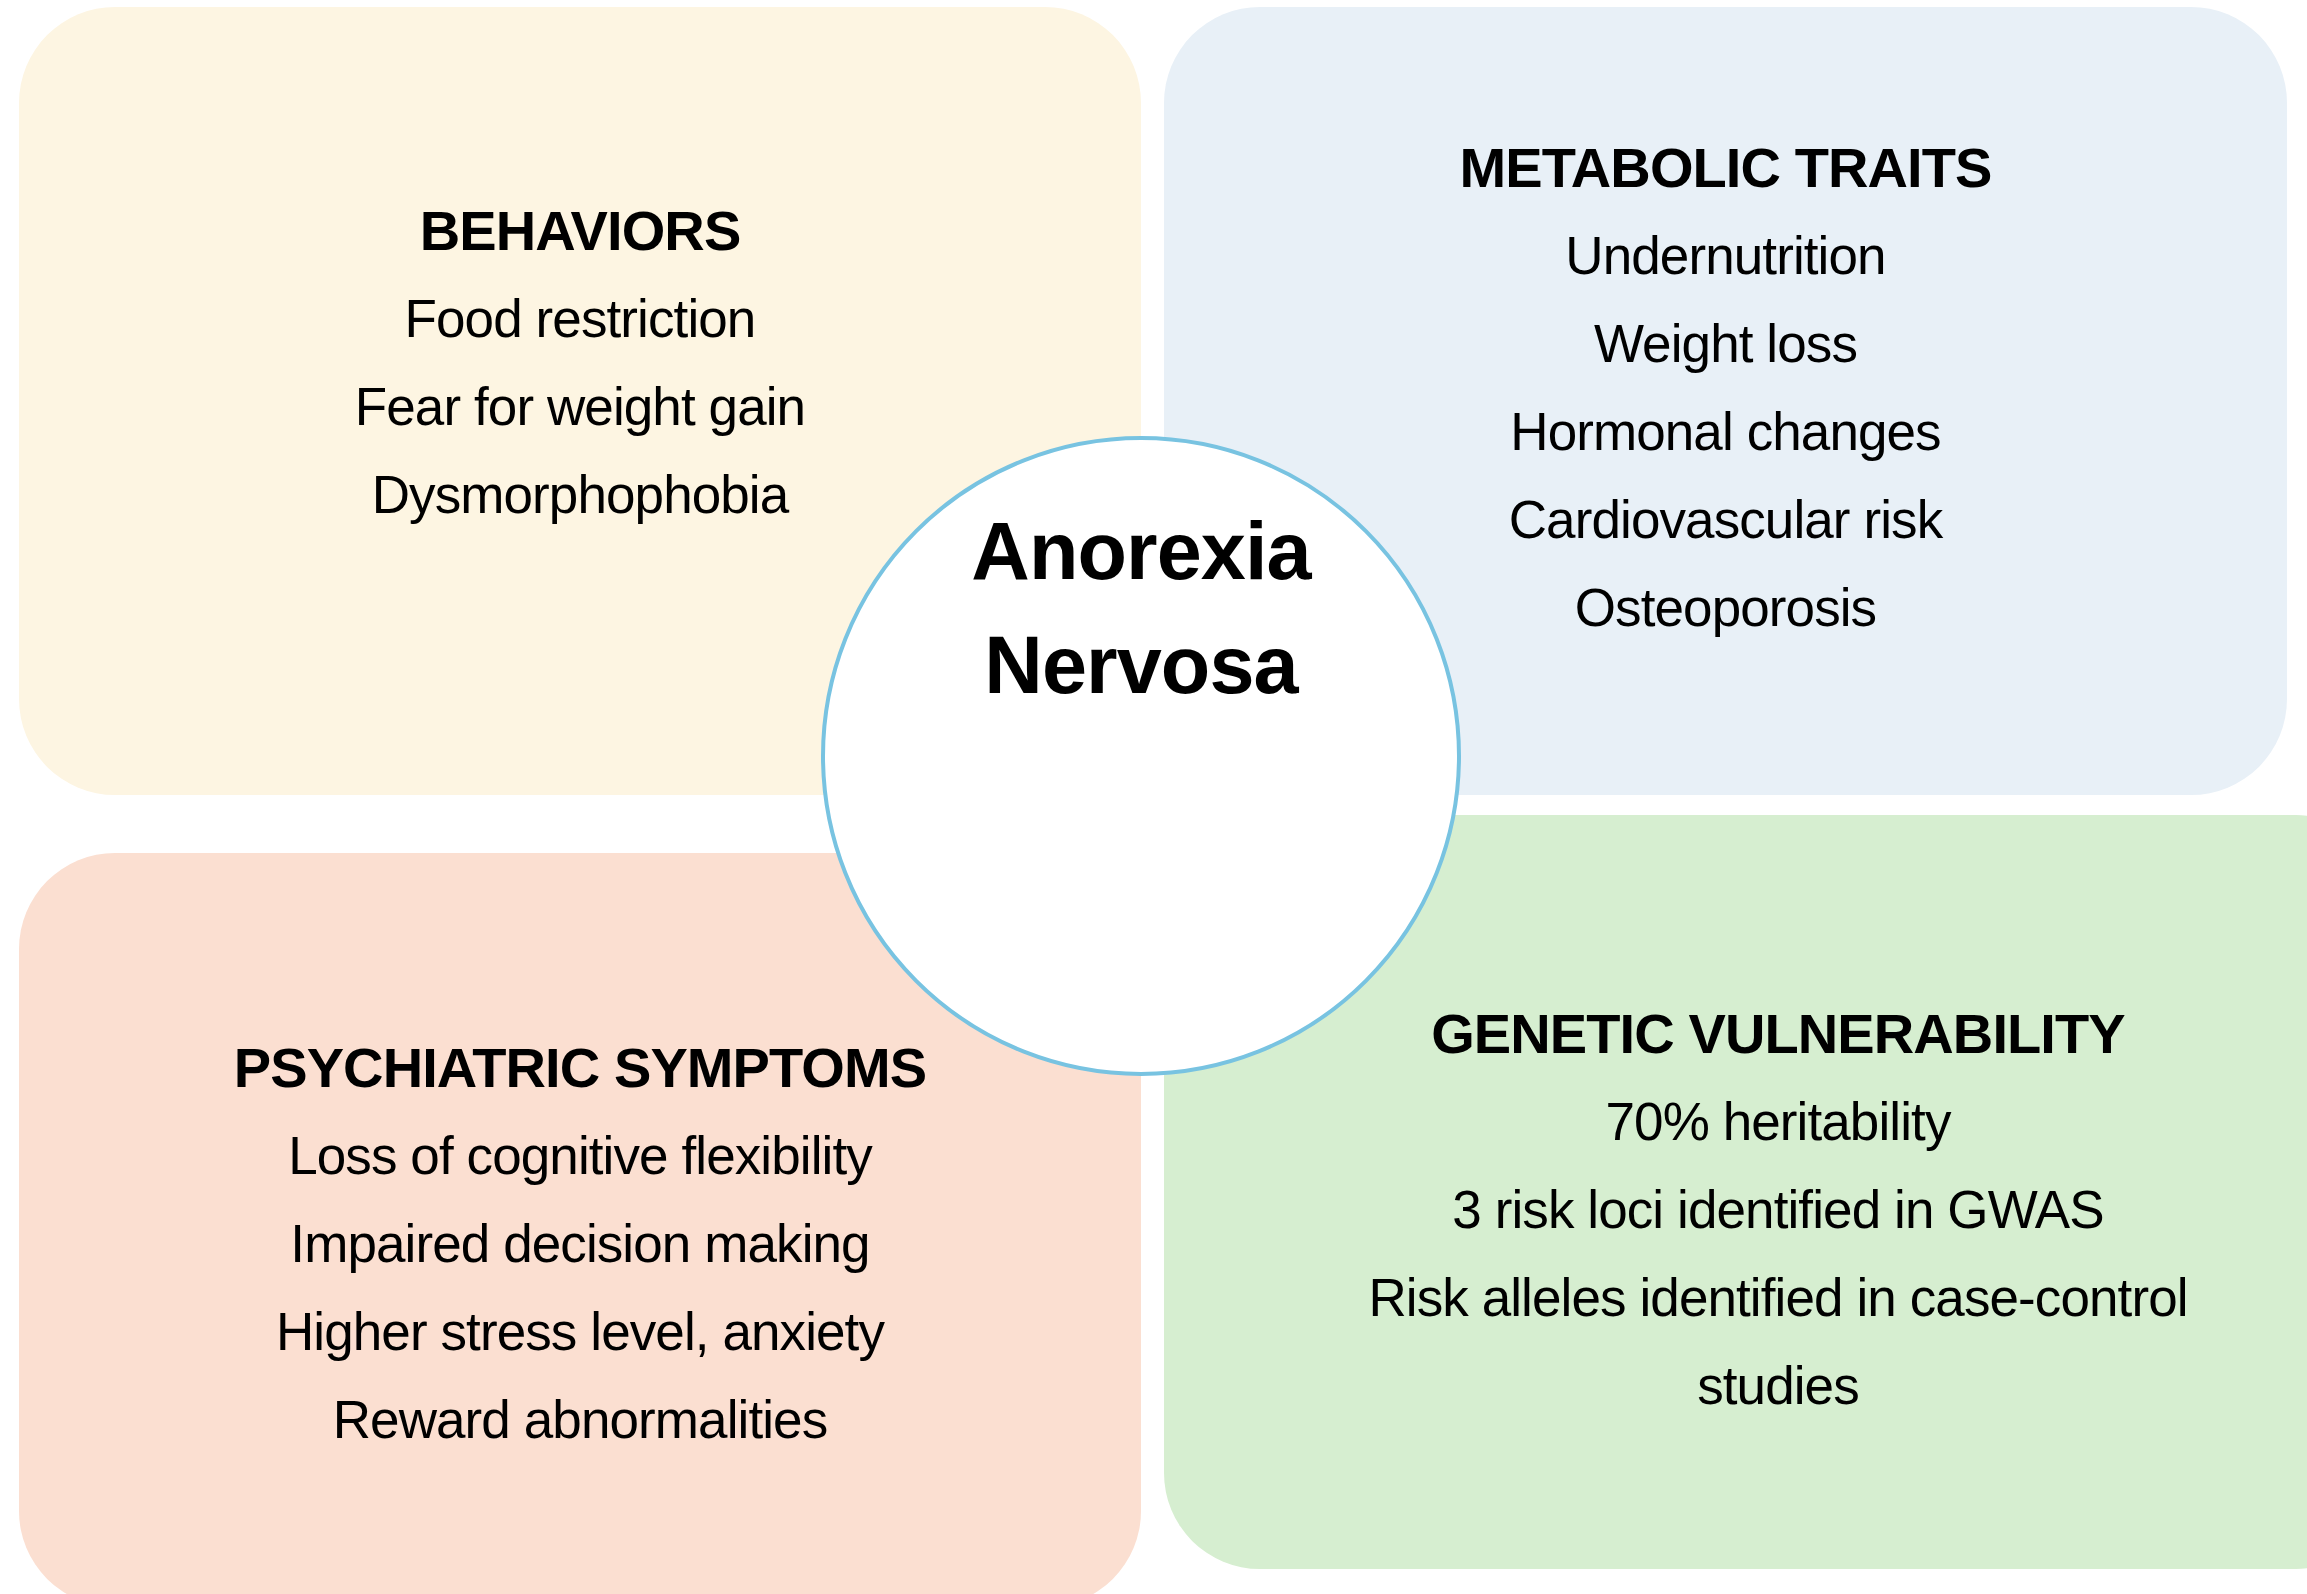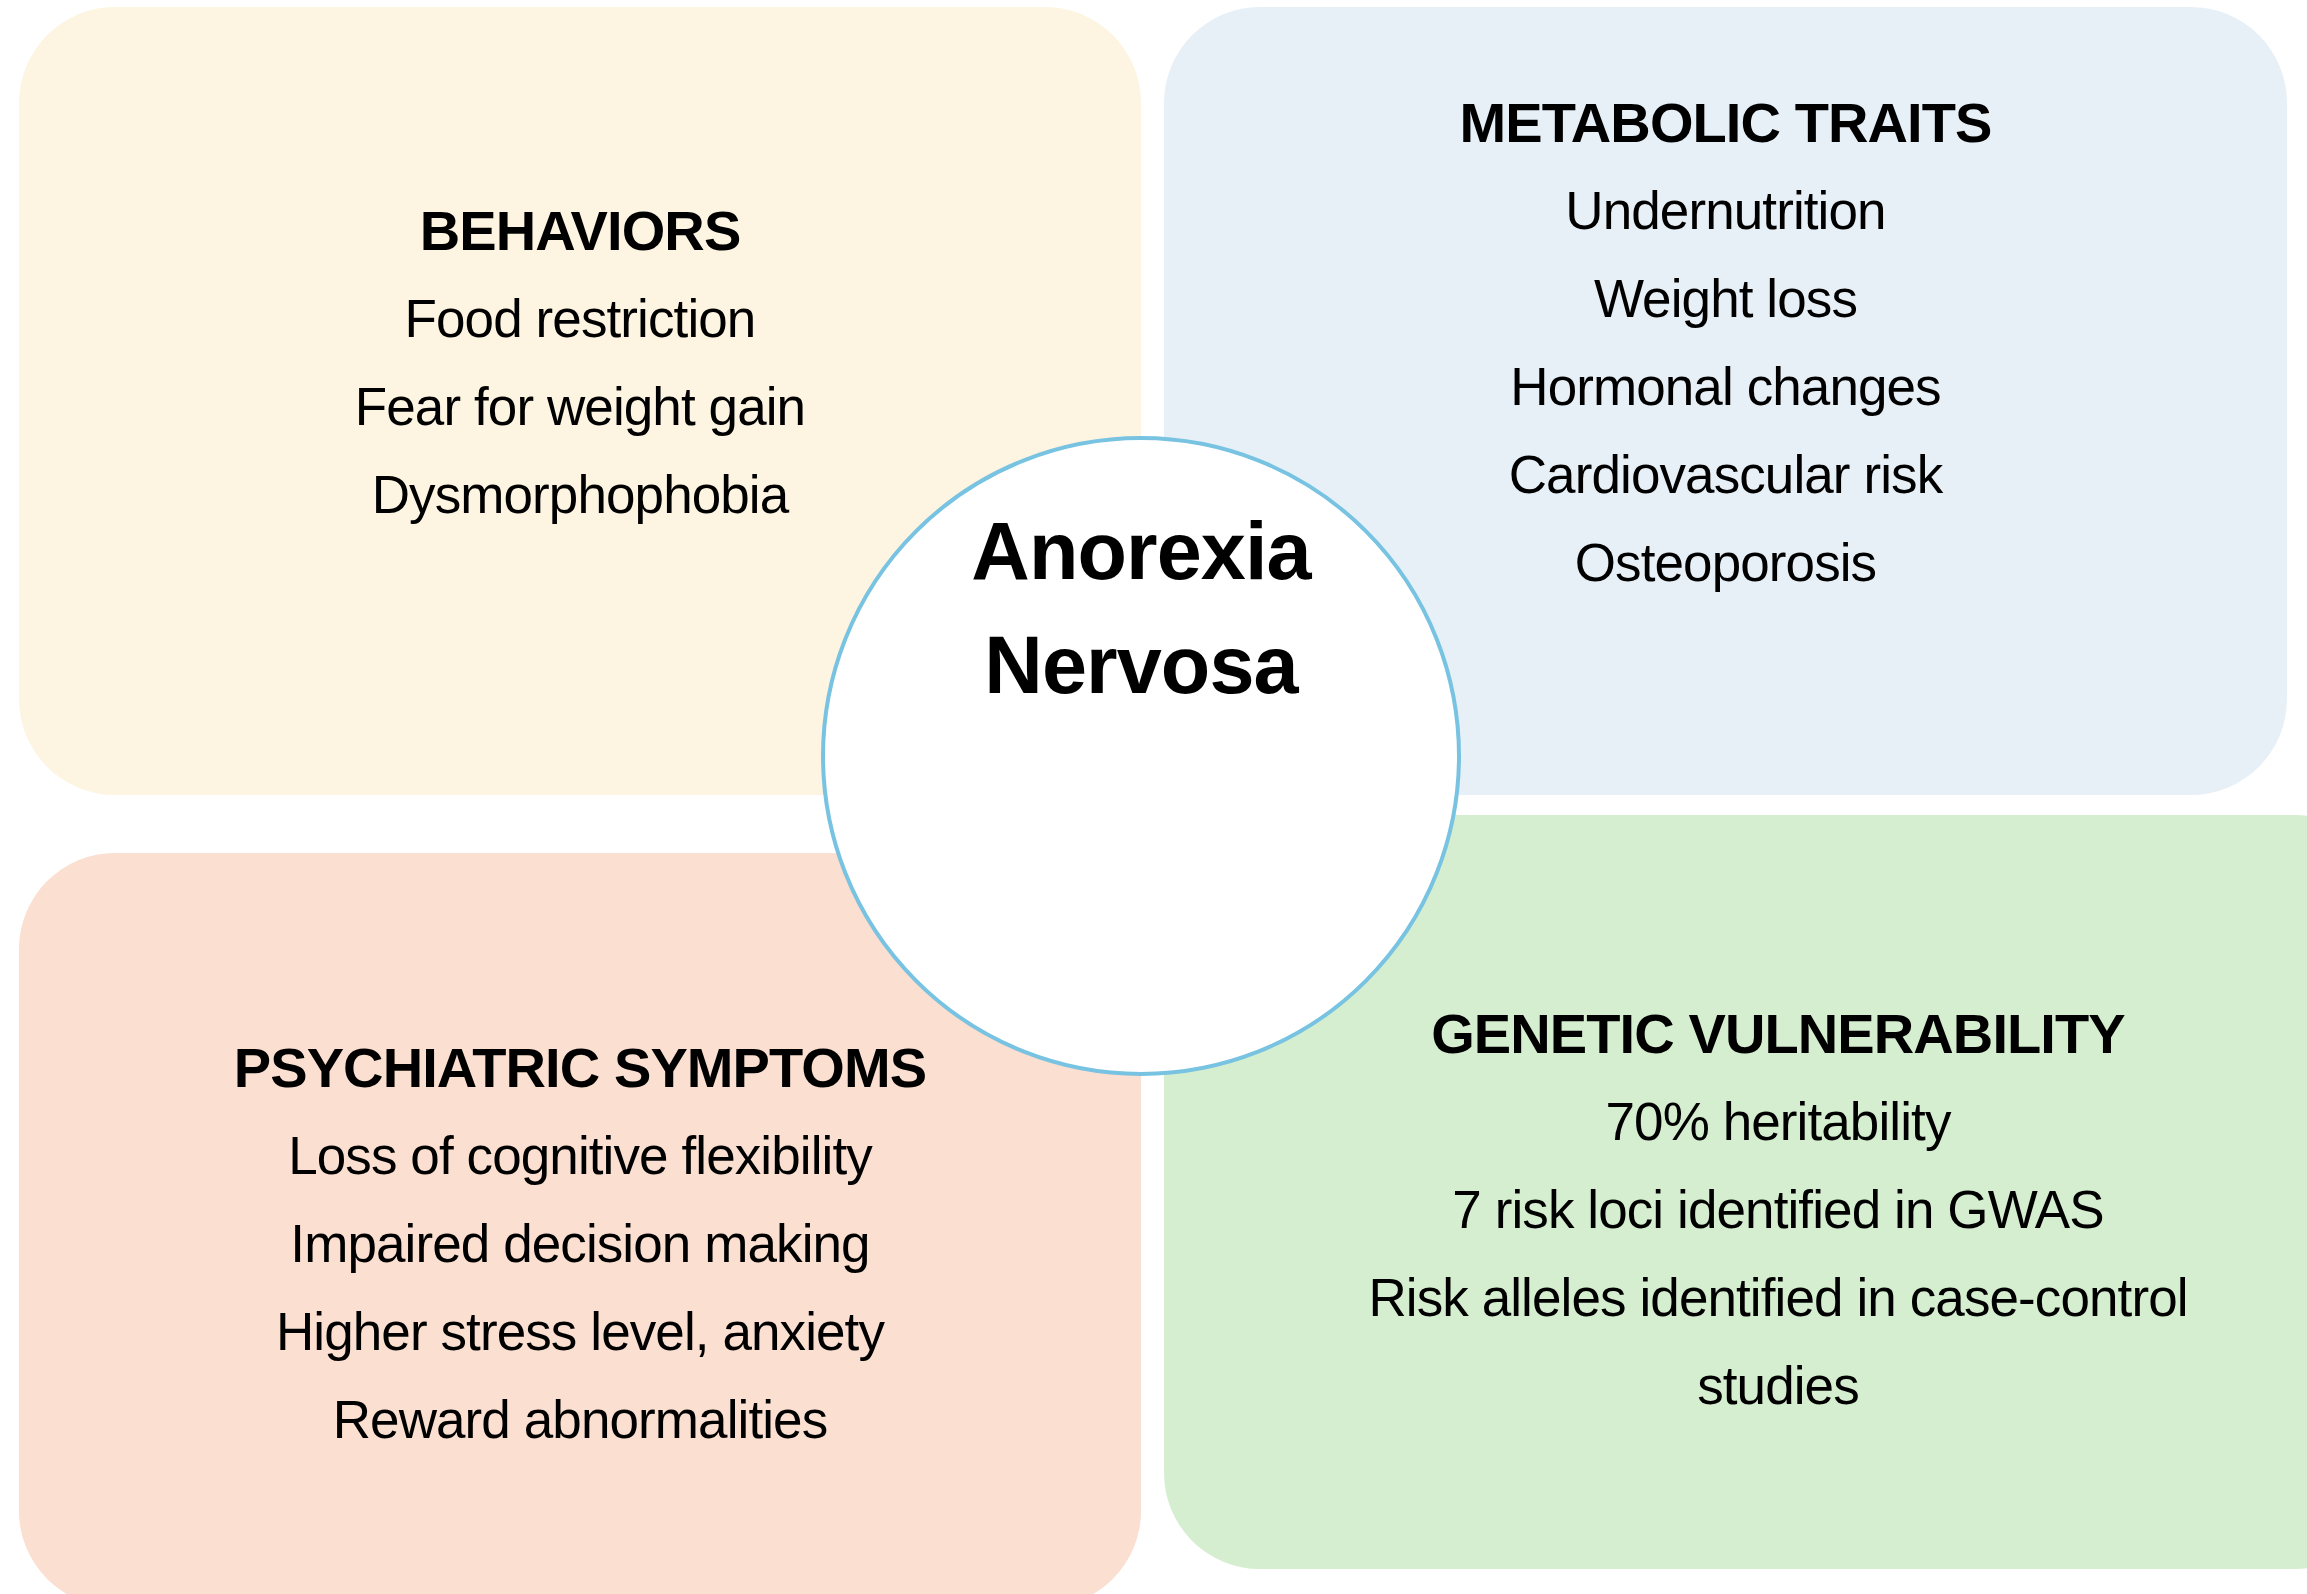--- a/index.html
+++ b/index.html
@@ -24,21 +24,21 @@
   .panel-tr { left: 1164px; top: 7px;   width: 1123px; height: 788px; }
   .panel-bl { left: 19px;   top: 815px; width: 1122px; height: 754px; }
   .panel-br { left: 1164px; top: 815px; width: 1228px; height: 754px; }
 
   .content {
     width: 100%;
     text-align: center;
     box-sizing: border-box;
   }
   .panel-tl .content { padding-top: 180px; }
-  .panel-tr .content { padding-top: 72px; }
+  .panel-tr .content { padding-top: 117px; }
   .panel-bl .content { padding-top: 171px; }
   .panel-br .content { padding-top: 175px; }
 
   .heading {
     margin: 0;
     font-size: 56px;
     font-weight: bold;
     line-height: 88px;
     letter-spacing: -0.9px;
   }
@@ -103,21 +103,21 @@
       <div class="item">Impaired decision making</div>
       <div class="item">Higher stress level, anxiety</div>
       <div class="item">Reward abnormalities</div>
     </div>
   </section>
 
   <section class="panel panel-br" style="background: rgb(214, 238, 208);">
     <div class="content">
       <h2 class="heading">GENETIC VULNERABILITY</h2>
       <div class="item">70% heritability</div>
-      <div class="item">7 risk loci identified in GWAS</div>
+      <div class="item">3 risk loci identified in GWAS</div>
       <div class="item">Risk alleles identified in case-control studies</div>
     </div>
   </section>
 
   <div class="circle" style="border-color: rgb(120, 195, 225);">
     <div class="circle-title">
       <div>Anorexia</div>
       <div>Nervosa</div>
     </div>
   </div>

